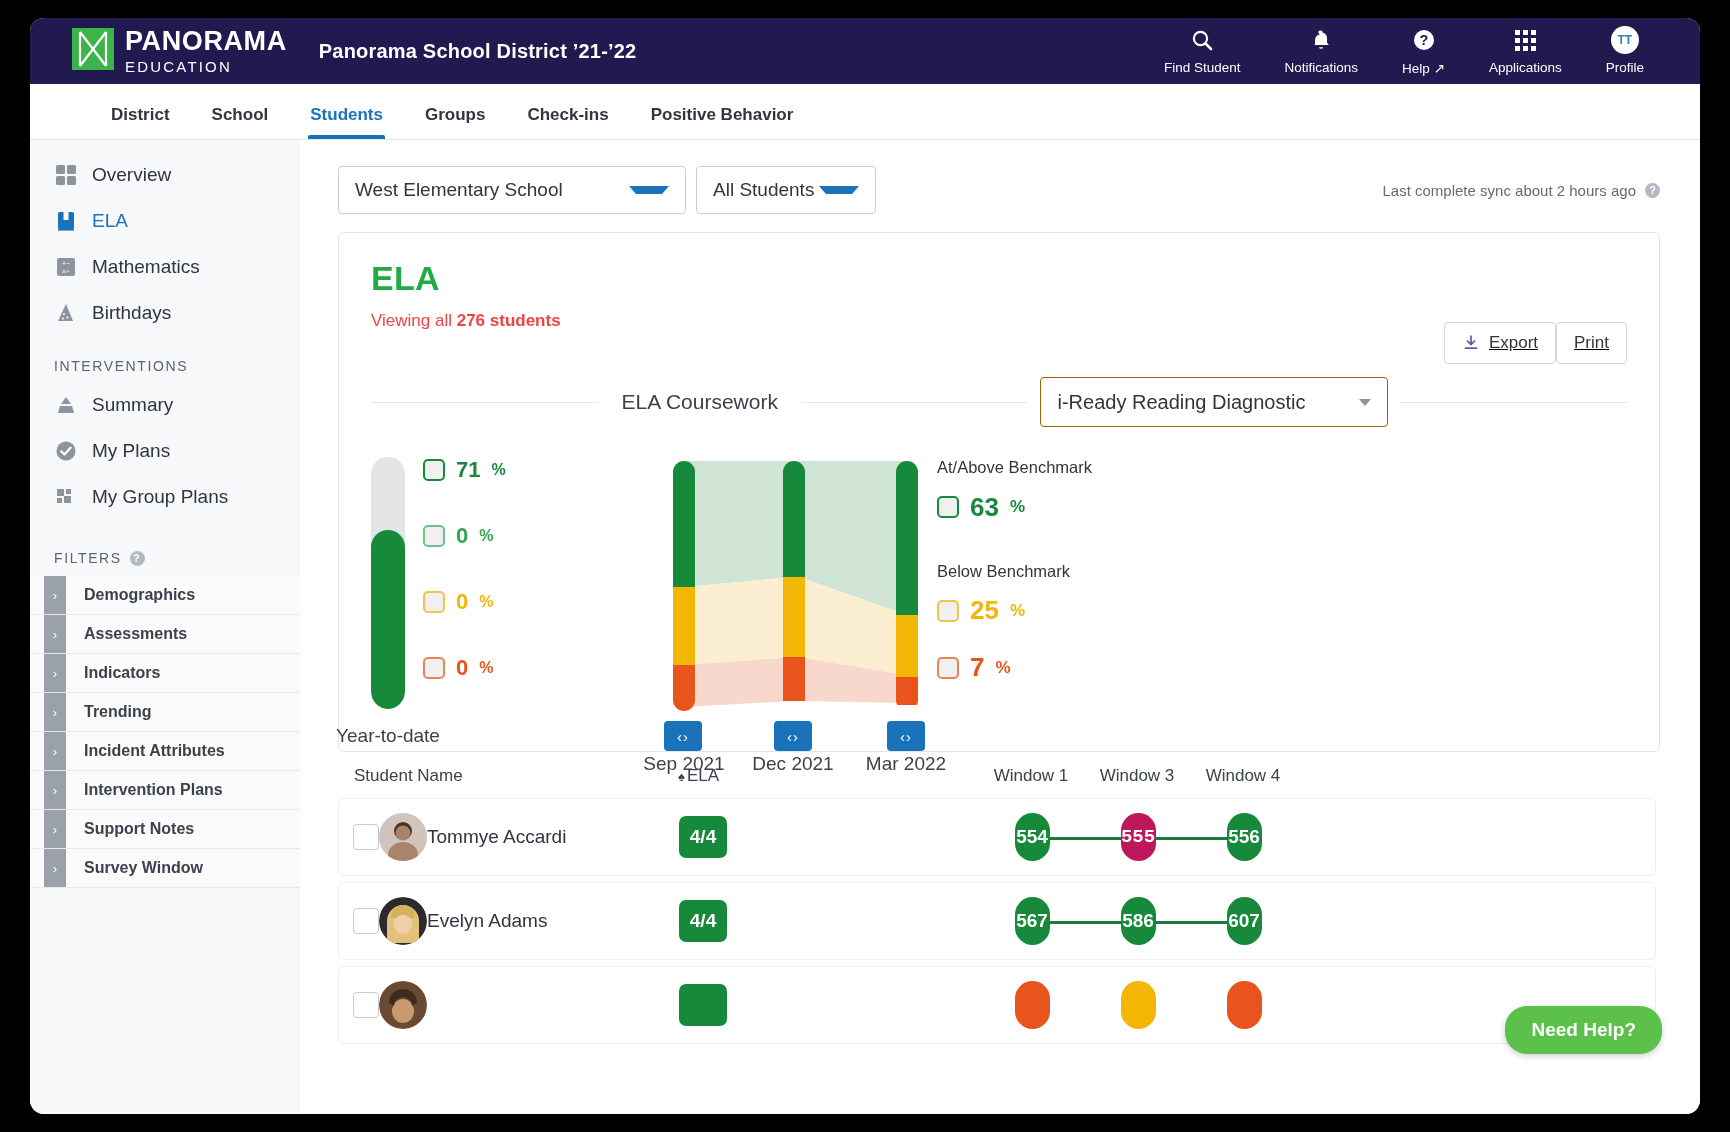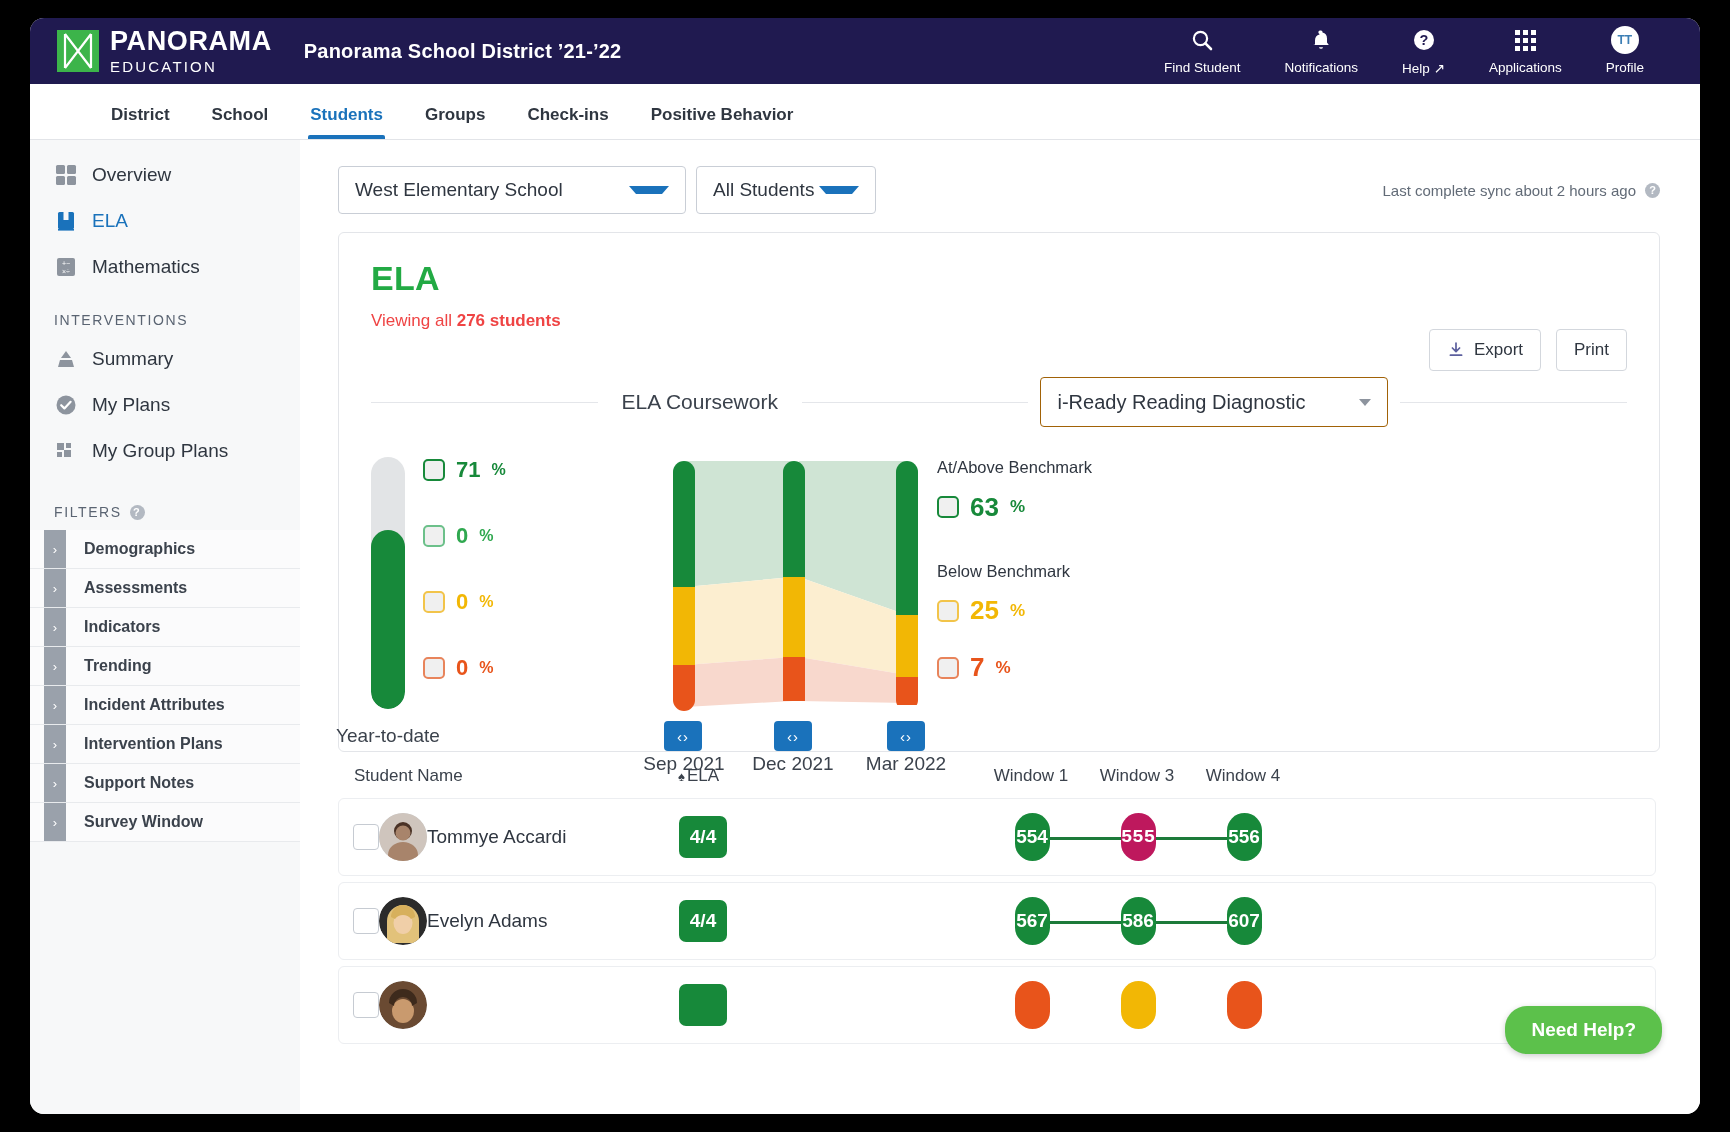--- a/index.html
+++ b/index.html
@@ -19,21 +19,21 @@
     overflow:hidden;
     display:flex; flex-direction:column;
   }
 
   
   .topbar {
     height:66px; background:#201a50;
     display:flex; align-items:center;
     flex:none; position:relative;
   }
-  .brand { display:flex; align-items:center; margin-left:27px; }
+  .brand { display:flex; margin-left:42px; }
   .brand-mark {
     width:42px; height:42px; background:#3cb44a;
     position:relative; overflow:hidden; flex:none;
   }
   .brand-mark svg { position:absolute; left:0; top:0; }
   .brand-text { margin-left:11px; color:#fff; line-height:1; }
   .brand-text .l1 { font-size:27px; font-weight:bold; letter-spacing:.6px; }
   .brand-text .l2 { font-size:15px; letter-spacing:2.2px; margin-top:4px; }
   .district-title {
     color:#fff; font-size:20px; font-weight:bold;
@@ -124,21 +124,21 @@
   }
 
   
   .card {
     margin:18px 40px 0 38px; border:1px solid #e3e5e9; border-radius:6px;
     background:#fff; position:relative; padding:26px 32px 14px 32px;
   }
   .card-title { font-size:34px; font-weight:bold; color:#22aa44; letter-spacing:.3px; }
   .card-sub { font-size:17px; color:#ef4444; margin-top:13px; }
   .card-sub b { font-weight:bold; }
-  .btn-group { position:absolute; right:32px; top:96px; display:flex; gap:15px; }
+  .btn-group { position:absolute; right:32px; top:89px; display:flex; gap:0;text-decoration:underline; }
   .btn {
     height:42px; border:1px solid #d3d7dd; border-radius:4px; background:#fff;
     display:flex; align-items:center; gap:9px; padding:0 17px;
     font-size:17px; color:#2f3640; cursor:pointer;
   }
 
   
   .chart-wrap { margin-top:46px; position:relative; height:360px; }
   .chart-headrow { display:flex; align-items:center; gap:0; }
   .hline { flex:1; height:1px; background:#e4e6ea; }
@@ -349,20 +349,31 @@
         <span class="side-ico">
           <svg width="22" height="22" viewBox="0 0 22 22">
               <rect x="2" y="2" width="18" height="18" rx="2" fill="#8d949e"></rect>
               <text x="7" y="10" font-size="7" fill="#fff" font-family="Liberation Sans, sans-serif">+−</text>
               <text x="7" y="18" font-size="7" fill="#fff" font-family="Liberation Sans, sans-serif">×÷</text>
             </svg>
         </span>
         <span>Mathematics</span>
       </div>
 
+      <div class="side-item">
+        <span class="side-ico">
+          <svg width="22" height="22" viewBox="0 0 22 22">
+              <path d="M11 2 L18 19 L3 19 Z" fill="#8d949e"></path>
+              <circle cx="9" cy="12" r="1" fill="#fff"></circle>
+              <circle cx="12.5" cy="15.5" r="1" fill="#fff"></circle>
+              <circle cx="8" cy="16.5" r="1" fill="#fff"></circle>
+            </svg>
+        </span>
+        <span>Birthdays</span>
+      </div>
 
       <div class="side-head">INTERVENTIONS</div>
 
       <div class="side-item">
         <span class="side-ico">
           <svg width="22" height="22" viewBox="0 0 22 22">
               <path d="M11 3 L16 10 L6 10 Z" fill="#8d949e"></path>
               <path d="M5 12 L17 12 L19 19 L3 19 Z" fill="#8d949e"></path>
             </svg>
         </span>

